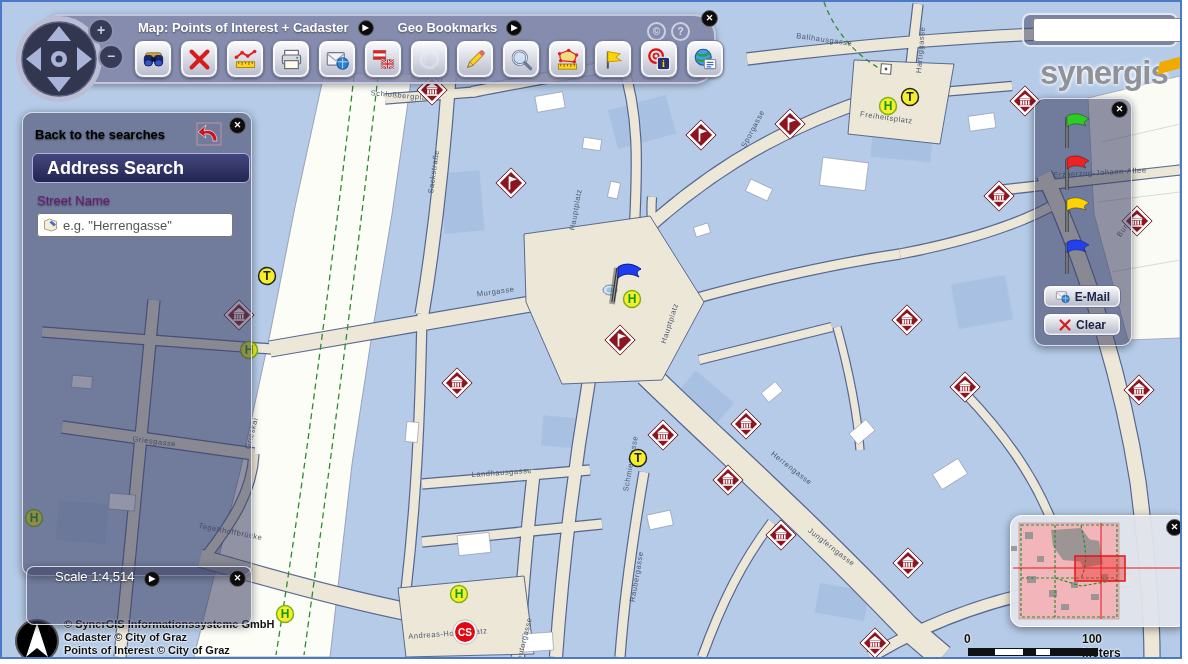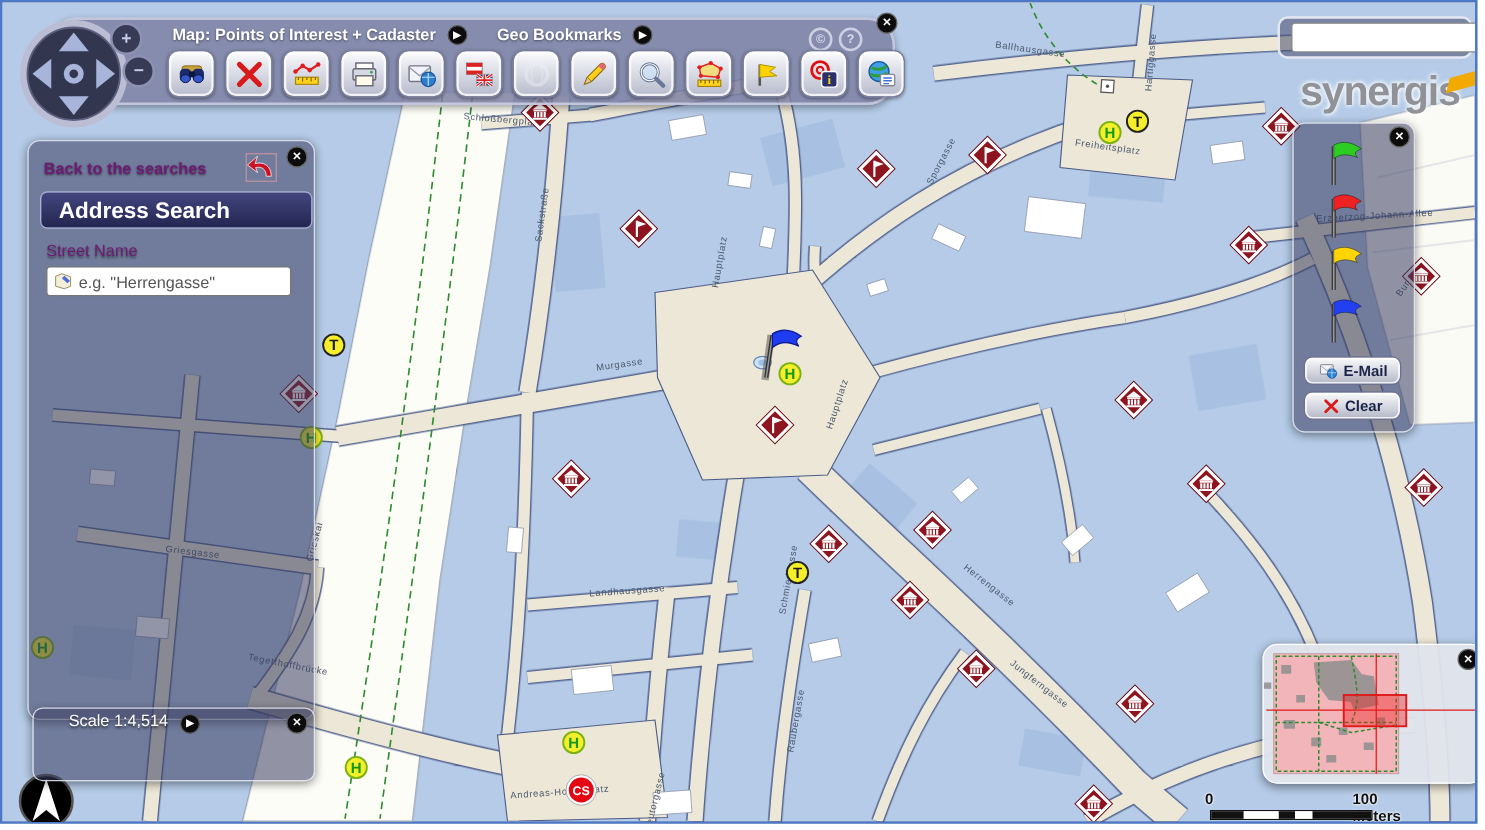--- a/index.html
+++ b/index.html
@@ -45,21 +45,21 @@
              display:flex;align-items:center;padding:0 5px;box-sizing:border-box;gap:4px;}
   #searchbox input{flex:1;height:22px;border:1px solid #888;border-radius:3px;font-size:12px;padding:0 4px;outline:none;}
 
   #logo{position:absolute;left:1038px;top:52px;z-index:35;color:#909298;font-size:33px;font-weight:bold;
         letter-spacing:-1px;text-shadow:0 0 4px #fff,0 0 4px #fff;z-index:35;}
   #logo .swoosh{position:absolute;right:-18px;top:4px;width:26px;height:13px;background:#f2a900;
         transform:skew(-30deg) rotate(-18deg);}
 
   
   #addrpanel{left:20px;top:110px;width:228px;height:462px;}
-  #addrback{position:absolute;left:12px;top:14px;color:#701a75;font-weight:bold;font-size:13px;
+  #addrback{position:absolute;left:12px;top:14px;color:#000000;font-weight:bold;font-size:13px;
             text-shadow:0 1px 2px rgba(0,0,0,.6);cursor:pointer;}
   #backarrow{position:absolute;left:172px;top:8px;cursor:pointer;}
   #addrheader{position:absolute;left:9px;top:40px;width:202px;height:28px;border-radius:6px;
               background:linear-gradient(180deg,#43467e 0%,#232650 100%);border:1px solid #aab0d6;
               color:#fff;font-weight:bold;font-size:18px;line-height:28px;padding-left:14px;}
   #streetlabel{position:absolute;left:14px;top:80px;color:#701a75;font-size:13px;text-shadow:0 1px 2px rgba(0,0,0,.6);}
   #streetinput{position:absolute;left:14px;top:100px;width:196px;height:24px;background:#fff;border:1px solid #777;
                border-radius:3px;display:flex;align-items:center;gap:5px;padding:0 5px;box-sizing:border-box;cursor:text;}
   #streetinput span{color:#555;font-size:13px;}
 
@@ -692,20 +692,25 @@
     <div class="srow"><span>Scale 1:4,514</span>
       <span class="playbtn" style="margin-left:6px;">▶</span></div>
   </div>
 
   <div id="northlogo">
     <svg width="47" height="47" viewBox="0 0 47 47">
       <circle cx="23" cy="23" r="21" fill="#000" stroke="#555" stroke-width="2"></circle>
       <polygon points="23,5 34,39 23,30 12,39" fill="#fff"></polygon>
     </svg>
   </div>
+  <div id="credits">
+        <div>© SynerGIS Informationssysteme GmbH</div>
+        <div>Cadaster © City of Graz</div>
+        <div>Points of Interest © City of Graz</div>
+      </div>
 
   <div id="ovpanel" class="panel">
     <div class="closeX" style="right:4px;top:3px;">✕</div>
     <svg width="176" height="110" viewBox="0 0 176 110" style="border-radius:12px">
       <rect x="8" y="7" width="100" height="96" fill="#f2b6ba" stroke="#b09094" stroke-width="0.6"></rect>
       <g fill="#8f8f8f" opacity="0.85">
         <polygon points="40,14 70,12 82,28 74,46 52,44 42,30"></polygon>
         <polygon points="60,20 88,25 92,48 72,52"></polygon>
         <rect x="14" y="16" width="8" height="7"></rect>
             <rect x="26" y="40" width="7" height="6"></rect>

